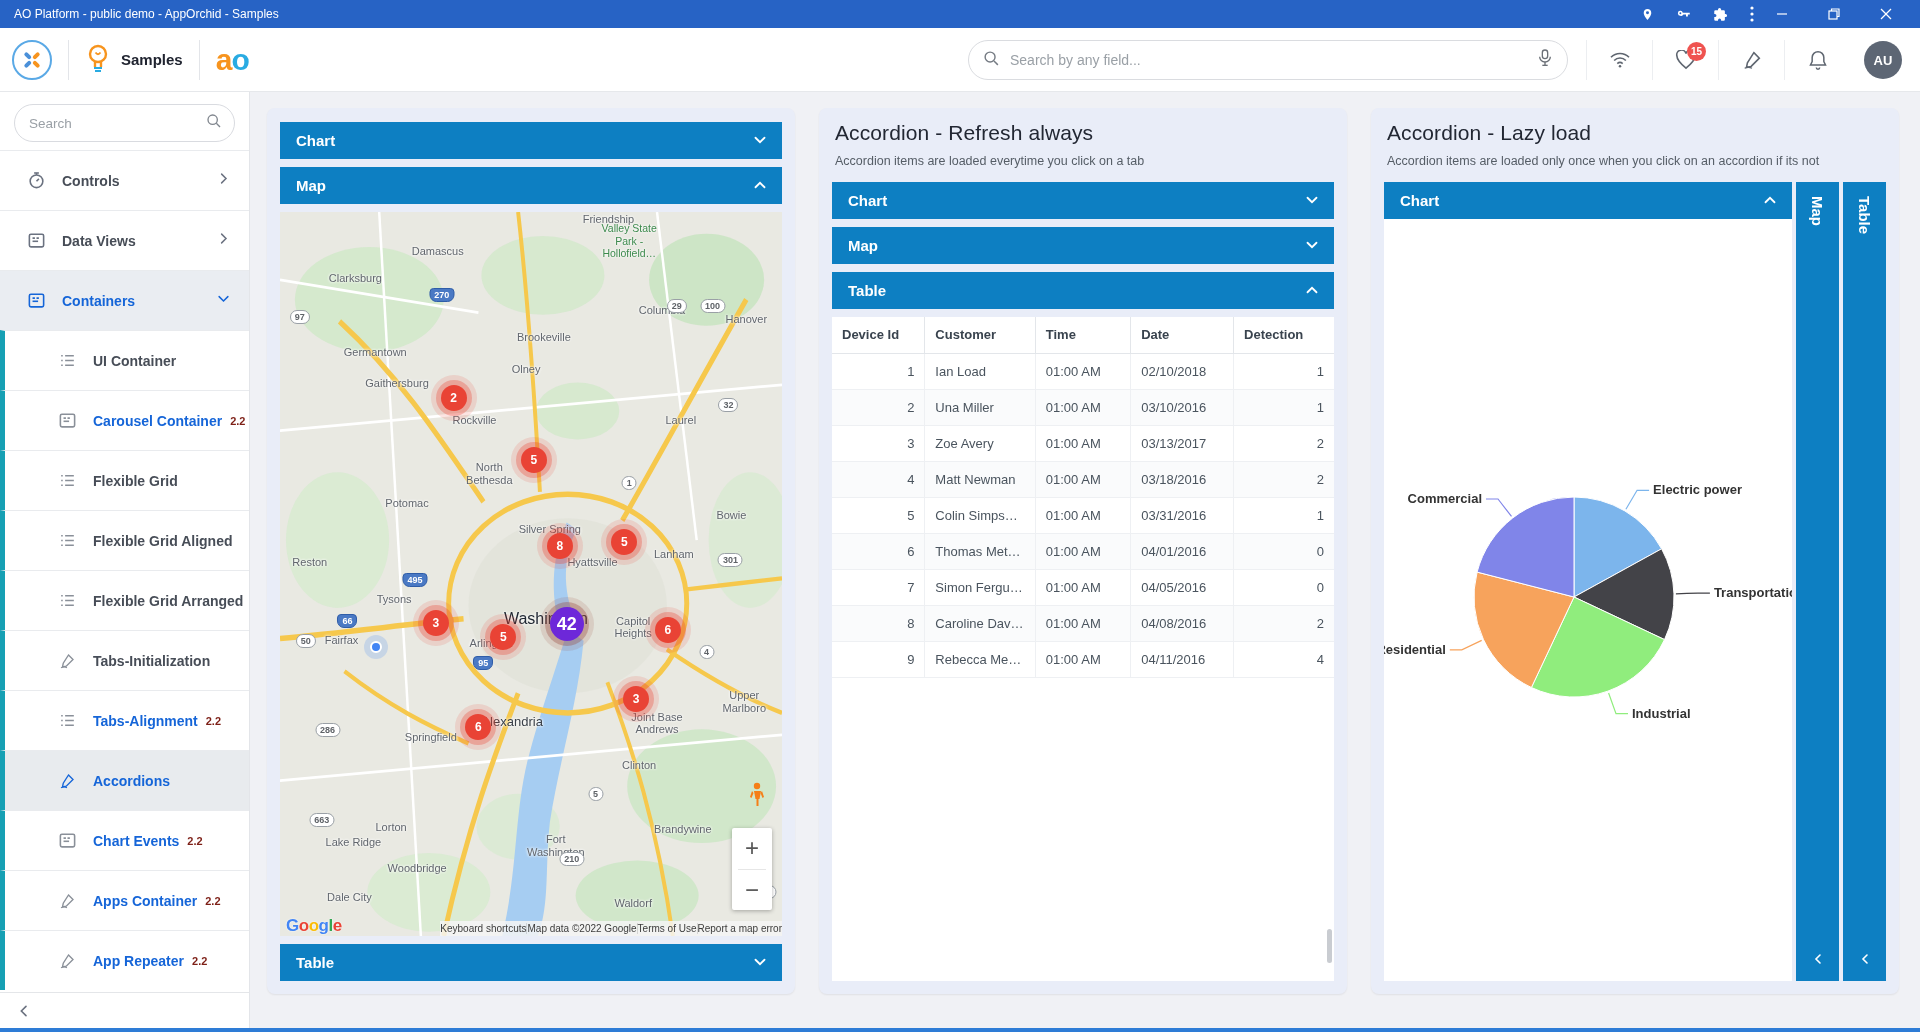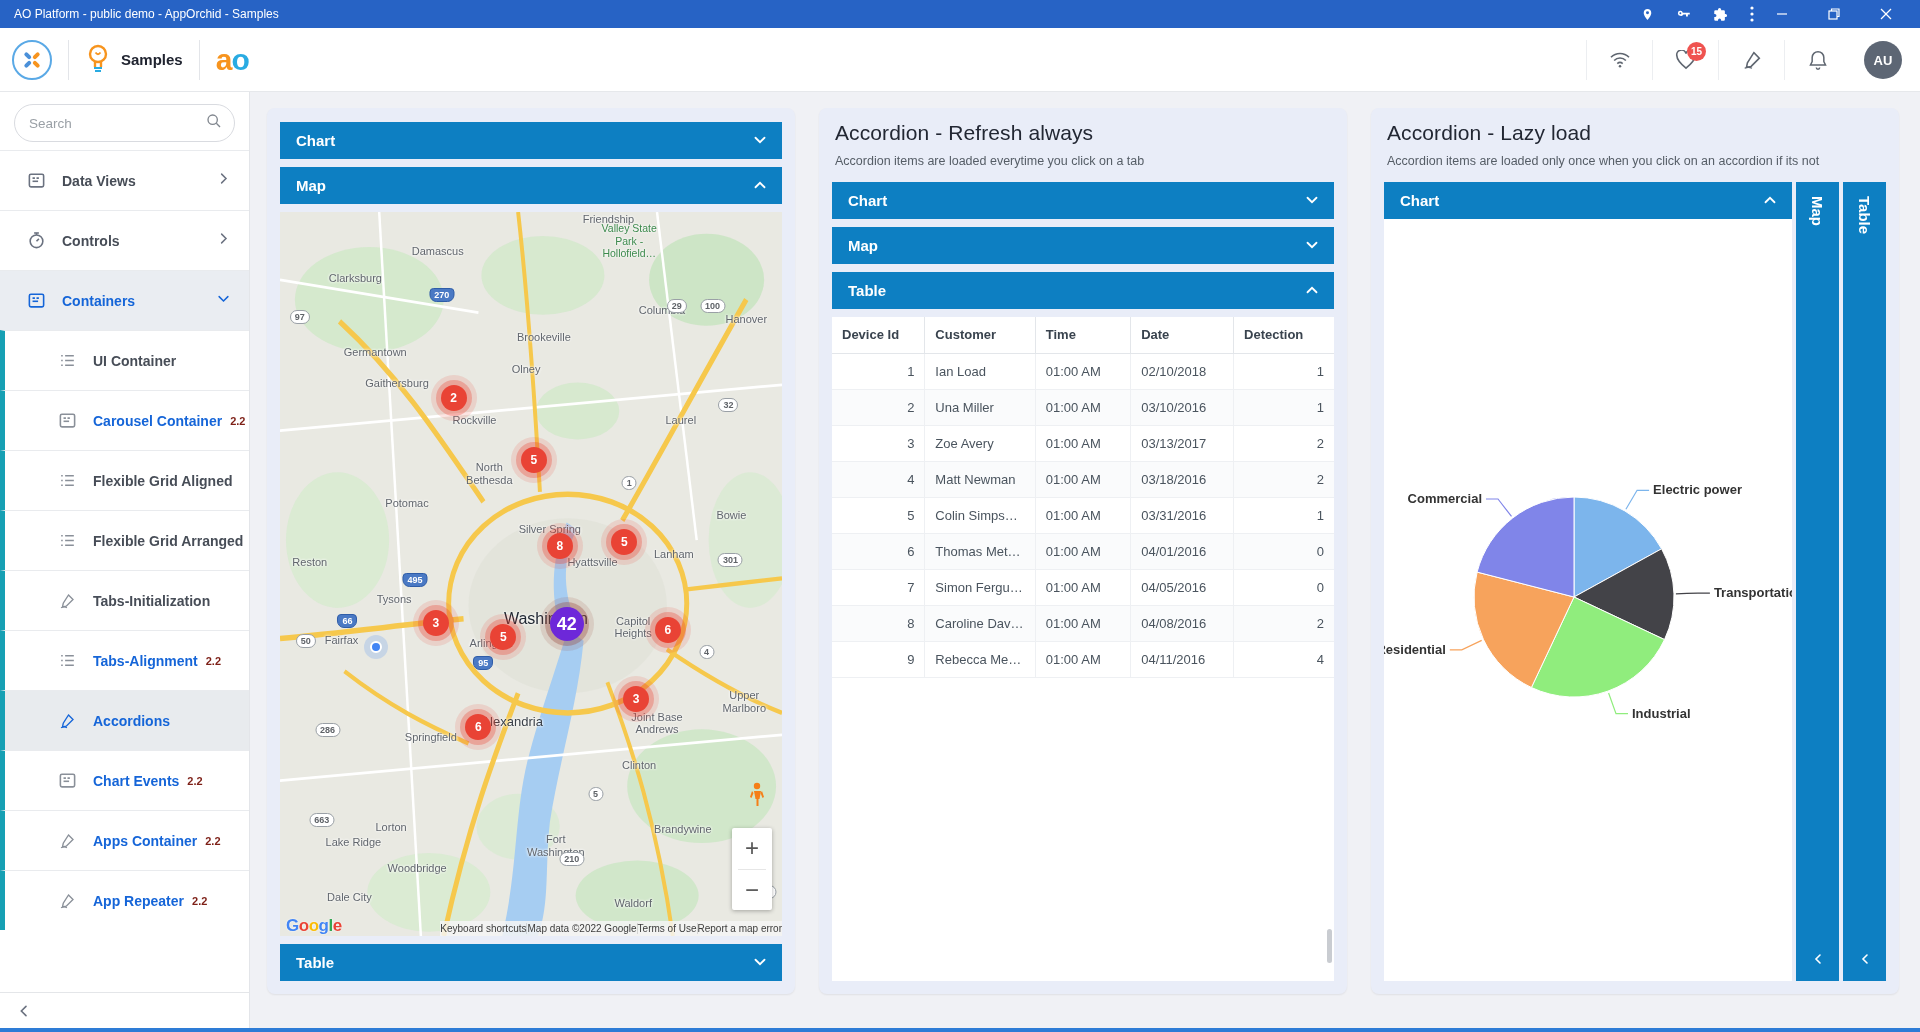--- a/index.html
+++ b/index.html
@@ -173,20 +173,33 @@
           <path d="M10 19 L10 24 M16 19 L16 24" stroke="#f7941e" stroke-width="2.4"></path>
           <path d="M9 25 H17 M10 28 H16" stroke="#29abe2" stroke-width="2.2"></path>
           <path d="M10.5 9.5 Q13 13 15.5 9.5" stroke="#f7941e" stroke-width="1.8"></path>
         </svg>
       </span>
       <span class="app-title">Samples</span>
       <div class="vdiv"></div>
       <span class="ao-logo"><span class="ao-a">a</span><span class="ao-o">o</span></span>
     </div>
 
+    <div class="global-search">
+      <span><svg width="17" height="17" viewBox="0 0 24 24" fill="none" stroke="#757b83" stroke-width="2">
+            <circle cx="10" cy="10" r="7"></circle>
+            <line x1="15.5" y1="15.5" x2="21" y2="21"></line>
+          </svg></span>
+      <input placeholder="Search by any field..." style="">
+      <span><svg width="16" height="20" viewBox="0 0 24 28" fill="none" stroke="#6b7077" stroke-width="2">
+            <rect x="8" y="2" width="8" height="13" rx="4"></rect>
+            <path d="M4 12 a8 8 0 0 0 16 0"></path>
+            <line x1="12" y1="20" x2="12" y2="25"></line>
+            <line x1="8" y1="25" x2="16" y2="25"></line>
+          </svg></span>
+    </div>
 
     <div class="appbar-right">
       <span class="hicon">
           <svg width="22" height="18" viewBox="0 0 24 20" fill="none" stroke="#5f6670" stroke-width="1.8">
             <path d="M2 7 a14 14 0 0 1 20 0"></path>
             <path d="M5.5 10.5 a9 9 0 0 1 13 0"></path>
             <path d="M9 14 a4.5 4.5 0 0 1 6 0"></path>
             <circle cx="12" cy="17" r="1.4" fill="#5f6670" stroke="none"></circle>
           </svg>
         </span>
@@ -219,44 +232,44 @@
         <input placeholder="Search" style="">
         <span><svg width="16" height="16" viewBox="0 0 24 24" fill="none" stroke="#80868e" stroke-width="2">
               <circle cx="10" cy="10" r="7"></circle>
               <line x1="15.5" y1="15.5" x2="21" y2="21"></line>
             </svg></span>
       </div>
       <nav id="sidebar-nav">
           <div class="side-item top">
             <span class="s-icon">
               <svg width="19" height="19" viewBox="0 0 24 24" fill="none" stroke="#6b7280" stroke-width="2">
+                <circle cx="12" cy="13" r="8"></circle>
+                <line x1="12" y1="13" x2="15" y2="10"></line>
+                <line x1="9" y1="2.5" x2="15" y2="2.5"></line>
+                <line x1="12" y1="2.5" x2="12" y2="5"></line>
+              </svg>
+            </span>
+            <span class="s-label">Controls</span>
+            <span class="s-chev"><svg width="15" height="15" viewBox="0 0 24 24" fill="none" stroke="#6b7280" stroke-width="2.4" stroke-linecap="round">
+                <path d="M9 5 L16 12 L9 19"></path>
+              </svg></span>
+          </div>
+          <div class="side-item top">
+            <span class="s-icon">
+              <svg width="19" height="19" viewBox="0 0 24 24" fill="none" stroke="#6b7280" stroke-width="2">
                 <rect x="3" y="4" width="18" height="16" rx="2"></rect>
                 <line x1="7" y1="9" x2="17" y2="9" stroke-dasharray="3 2"></line>
                 <line x1="7" y1="13" x2="14" y2="13"></line>
               </svg>
             </span>
             <span class="s-label">Data Views</span>
             <span class="s-chev"><svg width="15" height="15" viewBox="0 0 24 24" fill="none" stroke="#6b7280" stroke-width="2.4" stroke-linecap="round">
                 <path d="M9 5 L16 12 L9 19"></path>
               </svg></span>
           </div>
-          <div class="side-item top">
-            <span class="s-icon">
-              <svg width="19" height="19" viewBox="0 0 24 24" fill="none" stroke="#6b7280" stroke-width="2">
-                <circle cx="12" cy="13" r="8"></circle>
-                <line x1="12" y1="13" x2="15" y2="10"></line>
-                <line x1="9" y1="2.5" x2="15" y2="2.5"></line>
-                <line x1="12" y1="2.5" x2="12" y2="5"></line>
-              </svg>
-            </span>
-            <span class="s-label">Controls</span>
-            <span class="s-chev"><svg width="15" height="15" viewBox="0 0 24 24" fill="none" stroke="#6b7280" stroke-width="2.4" stroke-linecap="round">
-                <path d="M9 5 L16 12 L9 19"></path>
-              </svg></span>
-          </div>
           <div class="side-item top sect-active hl">
             <span class="s-icon">
               <svg width="19" height="19" viewBox="0 0 24 24" fill="none" stroke="#1565d8" stroke-width="2">
                 <rect x="3" y="4" width="18" height="16" rx="2"></rect>
                 <line x1="7" y1="9" x2="17" y2="9" stroke-dasharray="3 2"></line>
                 <line x1="7" y1="13" x2="14" y2="13"></line>
               </svg>
             </span>
             <span class="s-label">Containers</span>
             <span class="s-chev"><svg width="15" height="15" viewBox="0 0 24 24" fill="none" stroke="#1565d8" stroke-width="2.4" stroke-linecap="round">
@@ -274,20 +287,28 @@
           <div class="side-item sub hl">
             <span class="s-icon">
               <svg width="19" height="19" viewBox="0 0 24 24" fill="none" stroke="#8a9099" stroke-width="2">
                 <rect x="3" y="4" width="18" height="16" rx="2"></rect>
                 <line x1="7" y1="9" x2="17" y2="9" stroke-dasharray="3 2"></line>
                 <line x1="7" y1="13" x2="14" y2="13"></line>
               </svg>
             </span>
             <span class="s-label">Carousel Container</span>
             <span class="s-badge">2.2</span>
+          </div>
+          <div class="side-item sub">
+            <span class="s-icon">
+              <svg width="19" height="19" viewBox="0 0 24 24" fill="none" stroke="#8a9099" stroke-width="2">
+                <path d="M4 6h2M9 6h11M4 12h2M9 12h11M4 18h2M9 18h11"></path>
+              </svg>
+            </span>
+            <span class="s-label">Flexible Grid</span>
           </div>
           <div class="side-item sub">
             <span class="s-icon">
               <svg width="19" height="19" viewBox="0 0 24 24" fill="none" stroke="#8a9099" stroke-width="2">
                 <path d="M4 6h2M9 6h11M4 12h2M9 12h11M4 18h2M9 18h11"></path>
               </svg>
             </span>
             <span class="s-label">Flexible Grid Aligned</span>
           </div>
           <div class="side-item sub">

